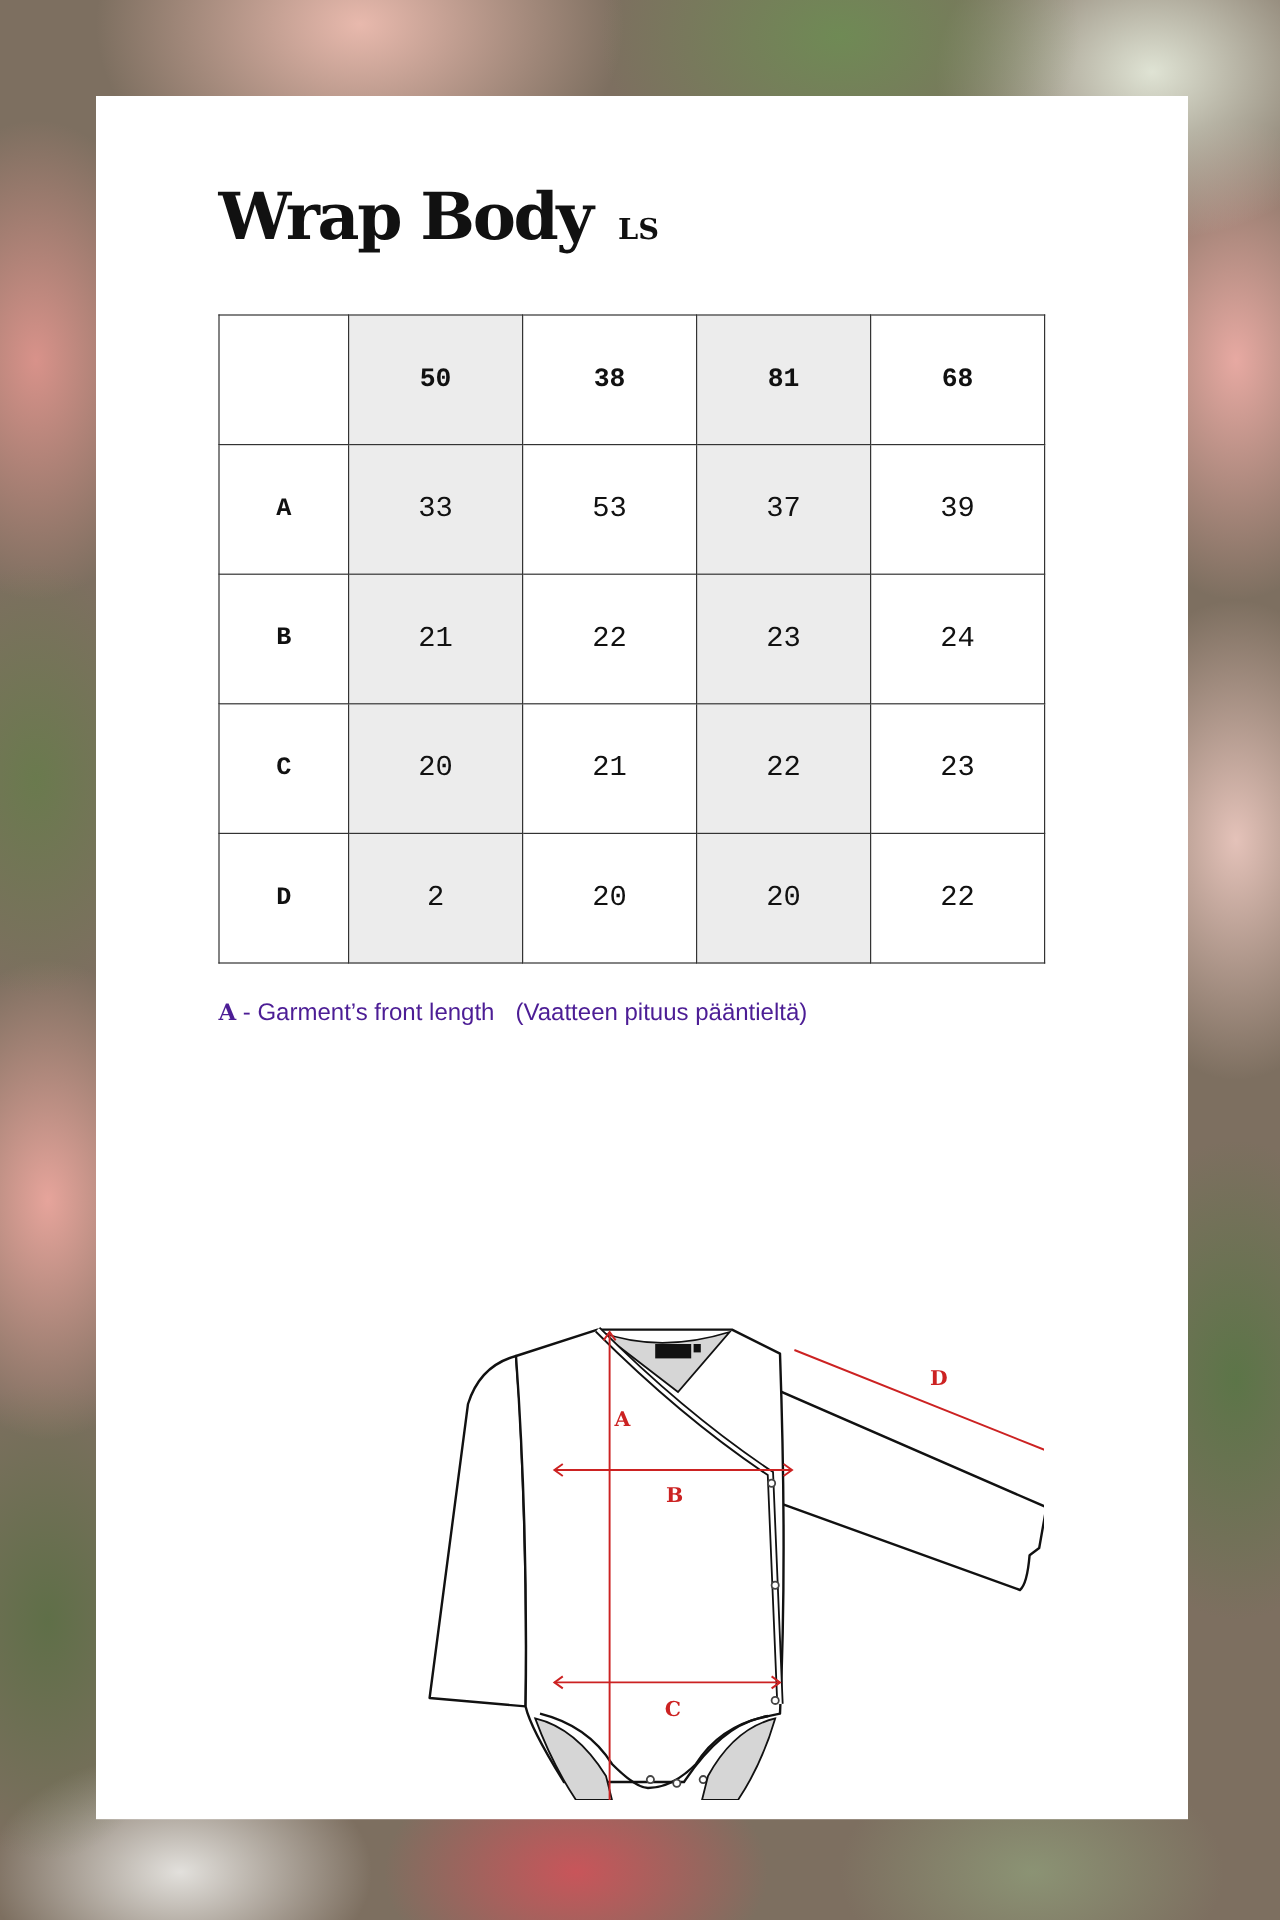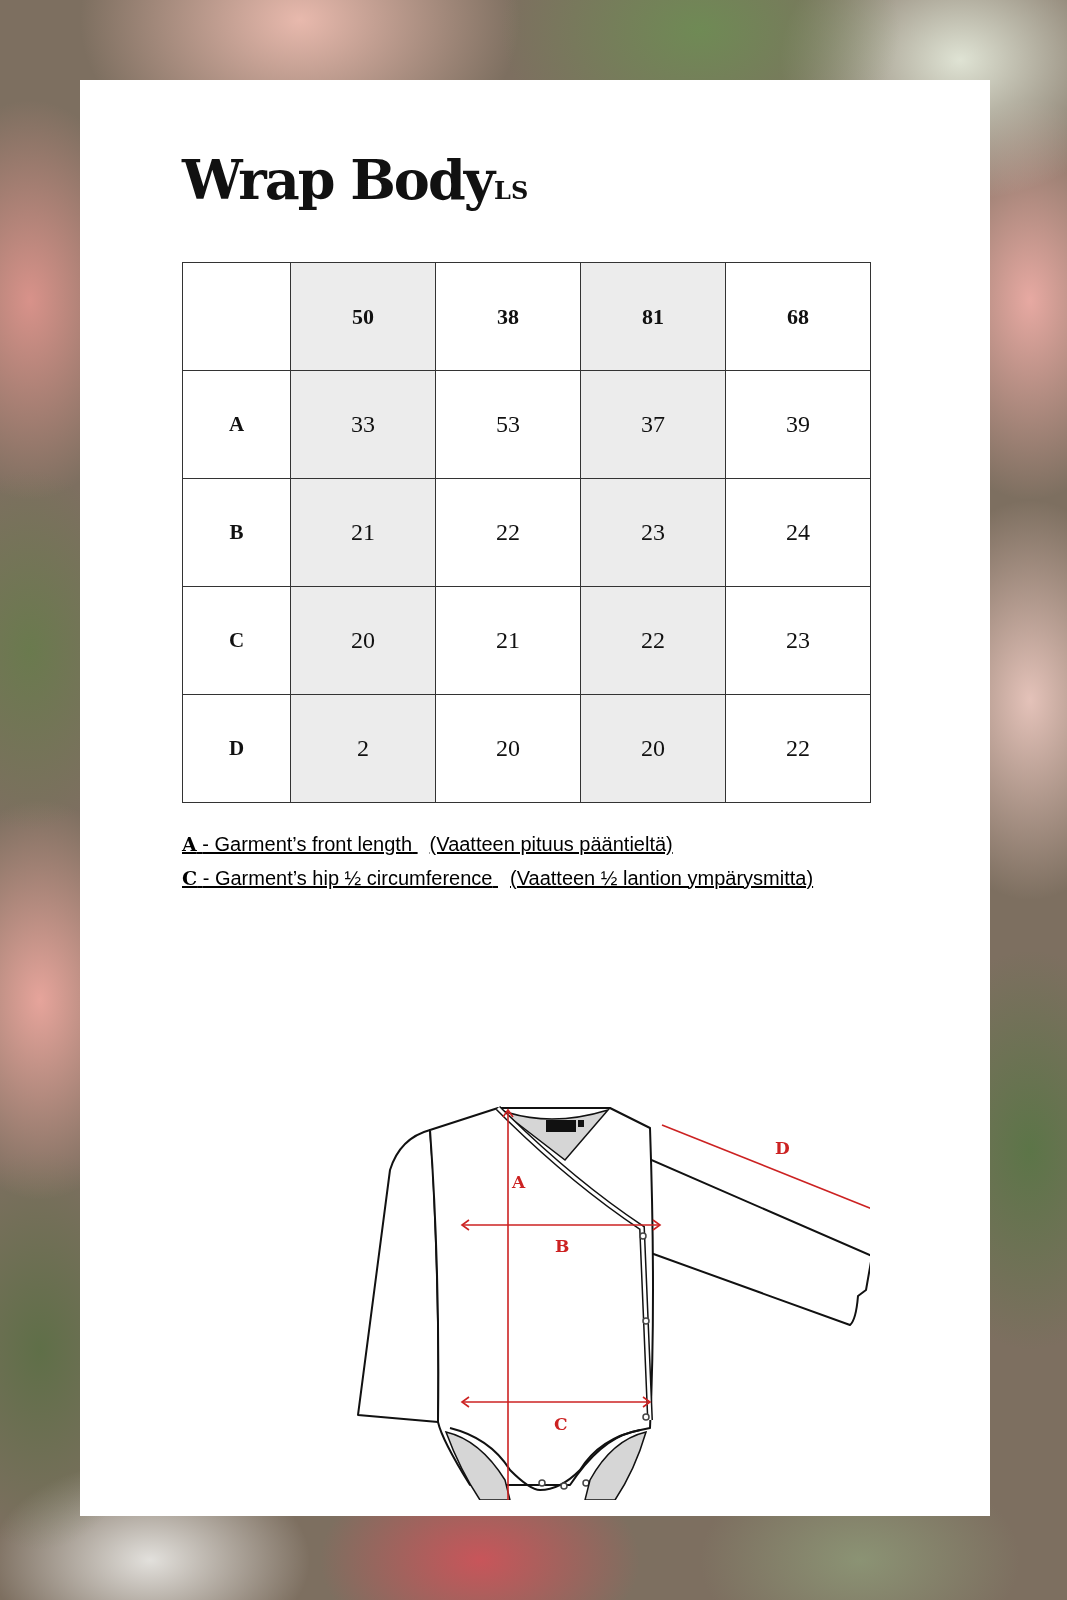--- a/index.html
+++ b/index.html
@@ -25,39 +25,38 @@
   .card {
     position: absolute; left: 80px; top: 80px; width: 910px; height: 1436px;
     background: #ffffff;
   }
   .title {
     position: absolute; left: 102px; top: 68px;
     font-family: "DejaVu Serif", serif; font-weight: bold;
     font-size: 54px; letter-spacing: -2px; color: #111;
     white-space: nowrap;
   }
-  .title .suffix { font-size: 24px; letter-spacing: 0; margin-left: 1px; }
+  .title .suffix { font-size: 24px; letter-spacing: 0; margin-left: 22px; }
   table.size-table {
     position: absolute; left: 102px; top: 182px;
     border-collapse: collapse;
-    font-family: Liberation Serif, serif;
+    font-family: Liberation Mono, monospace;
   }
   table.size-table td {
     border: 1.5px solid #333; text-align: center; vertical-align: middle;
     height: 105px; font-size: 24px; color: #111;
   }
   table.size-table td.rowhead { width: 105px; font-weight: bold; font-size: 21px; }
   table.size-table td.col { width: 142px; }
   table.size-table td.shade { background: #ececec; }
   table.size-table tr.head td { font-weight: bold; font-size: 22px; }
   .legend {
     position: absolute; left: 102px; top: 748px;
-    font-family: "Liberation Sans", sans-serif; font-size: 20px; color: #000000;
+    font-family: "Liberation Sans", sans-serif; font-size: 20px; color: #4c1d95;
     line-height: 33.5px;
-    text-decoration: underline;
   }
   .legend .row { white-space: nowrap; }
   .legend .key { font-family: "DejaVu Serif", serif; font-weight: bold; font-size: 19px; }
   .legend .fi { margin-left: 12px; }
   .diagram { position: absolute; left: 270px; top: 940px; }
 </style>
 </head>
 <body>
 
 <div class="card">
@@ -105,25 +104,20 @@
     </tr>
   </tbody>
     </table>
 
   <div class="legend">
     <div class="row">
       <span class="key">A</span>
       <span>- Garment’s front length</span>
       <span class="fi">(Vaatteen pituus pääntieltä)</span>
     </div>
-    <div class="row">
-      <span class="key">C</span>
-      <span>- Garment’s hip ½ circumference</span>
-      <span class="fi">(Vaatteen ½ lantion ympärysmitta)</span>
-    </div>
   </div>
 
   <svg class="diagram" width="520" height="480" viewBox="0 0 520 480">
 
     <g fill="#fff" stroke="#111" stroke-width="2" stroke-linejoin="round">
 
       <path d="M80,110 Q50,118 40,150 Q20,300 8,395 L88,402 Q90,300 83,150 Z"></path>
 
       <path d="M238,108 L532,236 L526,270 L518,276 Q516,300 510,305 L308,232 L282,230 Z" transform="translate(-10,0)"></path>
 

